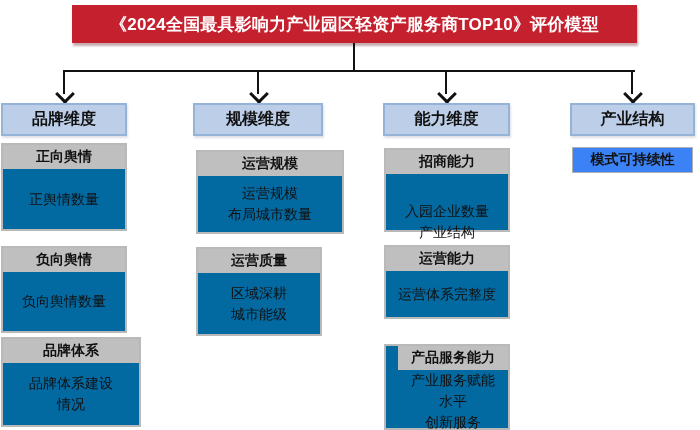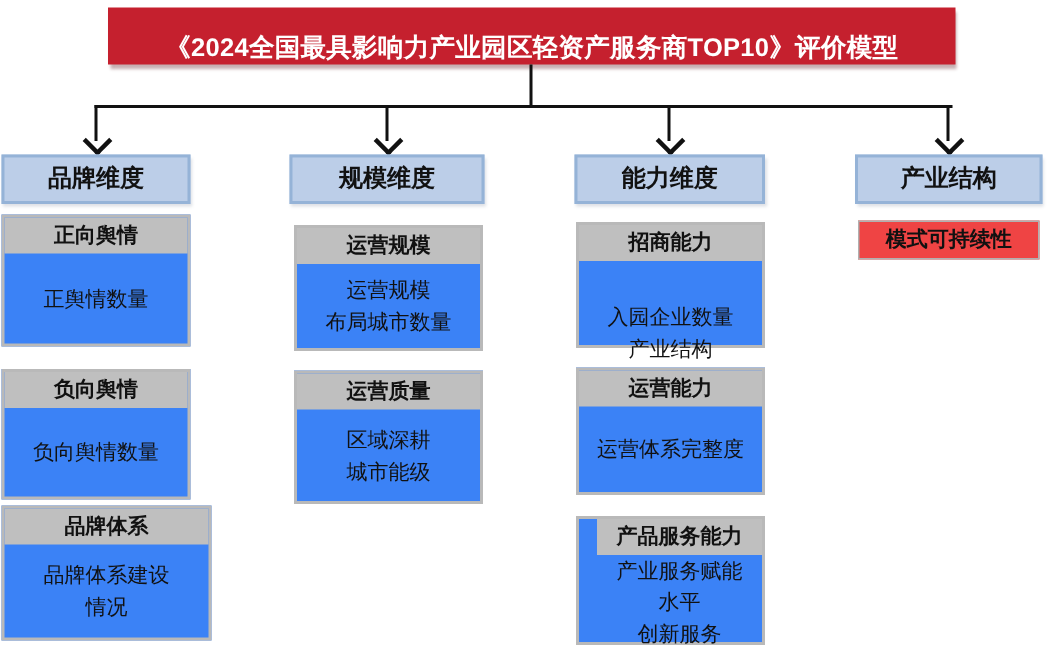--- a/index.html
+++ b/index.html
@@ -9,21 +9,21 @@
     font-family:"Liberation Sans","DejaVu Sans",sans-serif;
     color:#111111;
   }
   .abs{position:absolute;box-sizing:border-box;}
 
   
   .banner{
     left:72px;top:5px;width:565px;height:38px;
     background:#c5202e;
     box-shadow:1px 3px 2px rgba(90,20,25,0.35);
-    display:flex;align-items:flex-end;justify-content:center;
+    display:flex;align-items:center;justify-content:center;
   }
   .banner-text{
     color:#ffffff;font-size:17px;font-weight:bold;letter-spacing:0.2px;white-space:nowrap;
   }
 
   
   .line{background:#111111;}
   .chev{
     position:absolute;width:11px;height:11px;
     border-left:3px solid #111111;border-bottom:3px solid #111111;
@@ -34,35 +34,35 @@
   .dim{
     height:33px;top:103px;
     background:#bccee8;border:2px solid #95b3d7;
     display:flex;align-items:center;justify-content:center;
     font-size:16px;font-weight:bold;color:#111111;
     box-shadow:1px 2px 2px rgba(120,130,150,0.25);
   }
 
   
   .card{
-    border:2px solid #b9b9b9;background:#3b82f6;
+    border:2px solid #b9b9b9;background:#0369a1;
     display:flex;flex-direction:column;
   }
   .card-head{
     background:#bfbfbf;height:24px;flex:0 0 24px;
     display:flex;align-items:center;justify-content:center;
     font-size:14px;font-weight:bold;color:#111111;white-space:nowrap;
   }
   .card-body{
     flex:1 1 auto;
     display:flex;flex-direction:column;align-items:center;justify-content:center;
     font-size:14px;line-height:21px;color:#111111;text-align:center;
   }
   .bar{
-    background:#ef4444;border:1px solid #b0b0b0;
+    background:#3b82f6;border:1px solid #b0b0b0;
     display:flex;align-items:center;justify-content:center;
     font-size:14px;font-weight:bold;color:#111111;
   }
 </style>
 </head>
 <body>
 
 <div class="abs banner">
   <span class="banner-text">《2024全国最具影响力产业园区轻资产服务商TOP10》评价模型</span>
 </div>
@@ -108,21 +108,21 @@
   </div>
 </div>
 <div class="abs card" style="left:1px;top:337px;width:140px;height:90px;">
   <div class="card-head">品牌体系</div>
   <div class="card-body">
     <span>品牌体系建设</span>
     <span>情况</span>
   </div>
 </div>
 
-<div class="abs card" style="left:196px;top:150px;width:126px;height:84px;">
+<div class="abs card" style="left:196px;top:150px;width:148px;height:84px;">
   <div class="card-head">运营规模</div>
   <div class="card-body">
     <span>运营规模</span>
     <span>布局城市数量</span>
   </div>
 </div>
 <div class="abs card" style="left:196px;top:247px;width:126px;height:89px;">
   <div class="card-head">运营质量</div>
   <div class="card-body">
     <span>区域深耕</span>
@@ -130,21 +130,21 @@
   </div>
 </div>
 
 <div class="abs card" style="left:384px;top:148px;width:126px;height:84px;gap:27px;">
   <div class="card-head">招商能力</div>
   <div class="card-body">
     <span>入园企业数量</span>
     <span>产业结构</span>
   </div>
 </div>
-<div class="abs card" style="left:384px;top:245px;width:126px;height:85px;">
+<div class="abs card" style="left:384px;top:245px;width:126px;height:74px;">
   <div class="card-head">运营能力</div>
   <div class="card-body">
     <span>运营体系完整度</span>
   </div>
 </div>
 <div class="abs card" style="left:384px;top:344px;width:126px;height:86px;padding-left:12px;">
   <div class="card-head">产品服务能力</div>
   <div class="card-body">
     <span>产业服务赋能</span>
     <span>水平</span>

